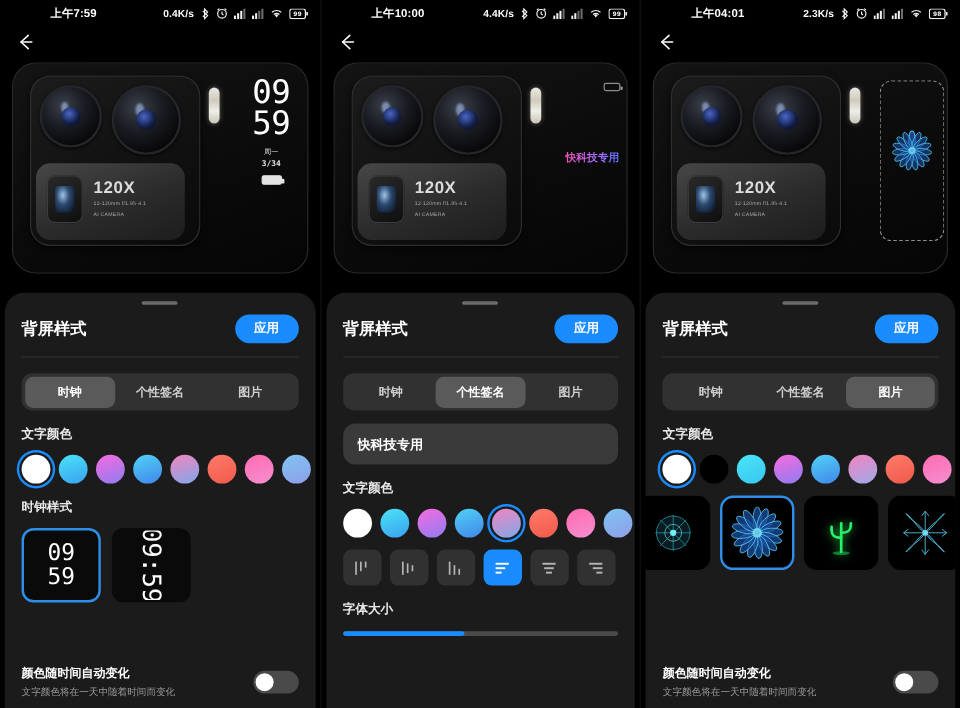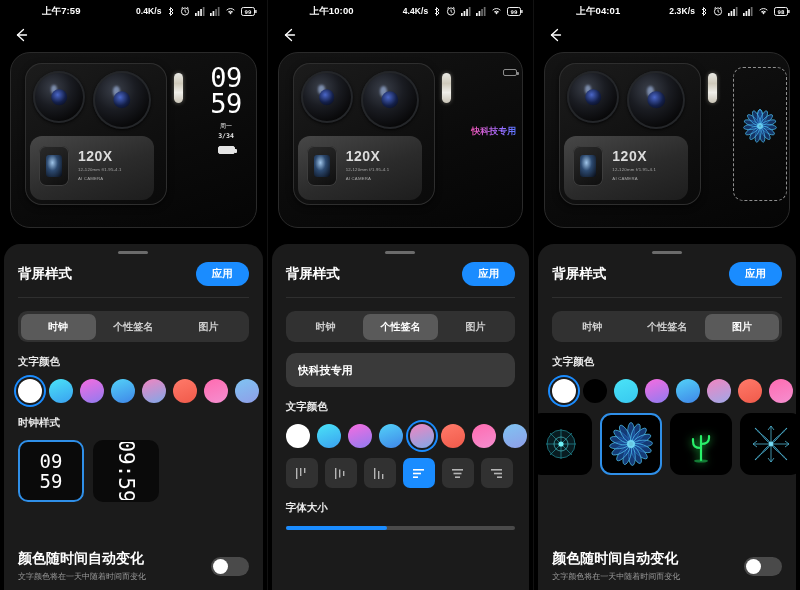--- a/index.html
+++ b/index.html
@@ -167,21 +167,21 @@
   .slider-fill { position: absolute; left: 0; top: 0; bottom: 0; width: 44%; background: #1a8cff; border-radius: 2px; }
 
   .bgpats { display: flex; gap: 8px; margin-top: 10px; margin-left: -22px; }
   .bgcard { width: 62px; height: 62px; flex: 0 0 auto; background: #000; border-radius: 11px;
             border: 2px solid transparent; position: relative; cursor: pointer; overflow: hidden; }
   .bgcard.sel { border-color: #2f8fe8; }
   .bgcard > svg, .bgcard > div { position: absolute; left: 50%; top: 50%; transform: translate(-50%,-50%); }
 
   .autorow { position: absolute; left: 14px; right: 14px; bottom: 8px; display: flex; align-items: center; }
   .autorow .txts { flex: 1; }
-  .auto-title { color: #fff; font-size: 14px; font-weight: bold; }
+  .auto-title { color: #fff; font-size: 10px; font-weight: bold; }
   .auto-sub { color: #9a9a9a; font-size: 8px; margin-top: 3px; }
   .toggle { width: 38px; height: 19px; border-radius: 10px; background: #4a4a4a; position: relative; cursor: pointer; }
   .toggle .knob { position: absolute; left: 2px; top: 2px; width: 15px; height: 15px; border-radius: 50%; background: #fff; }
 
   .cactus { filter: drop-shadow(0 0 4px rgba(40,255,90,.8)); }
 </style>
 </head>
 <body>
 
 <div class="screens">

